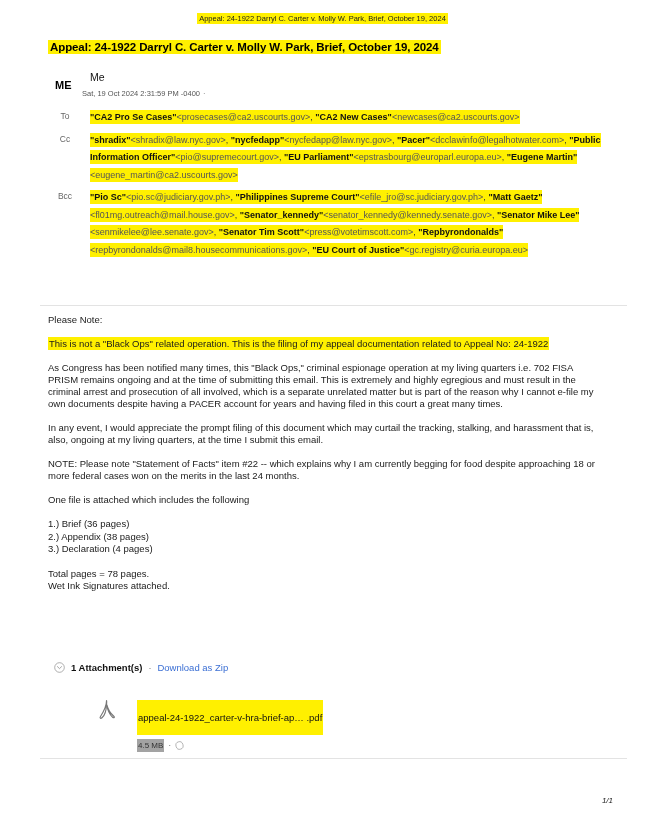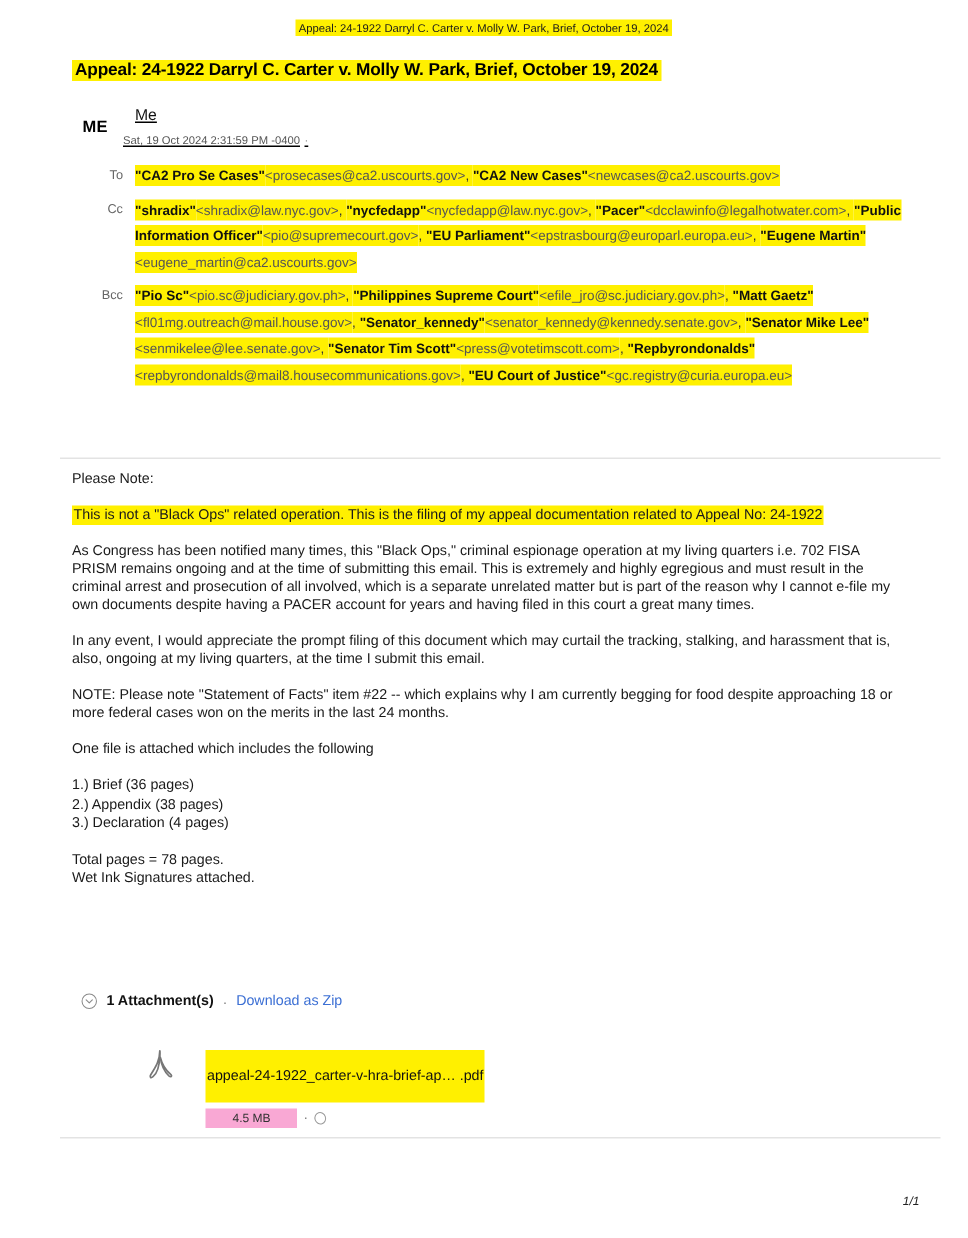--- a/index.html
+++ b/index.html
@@ -54,21 +54,20 @@
   
   .sender-block {
     position: absolute;
     top: 70px;
     left: 48px;
     right: 10px;
   }
   .sender-row {
     position: relative;
     min-height: 34px;
-    text-decoration: underline;
   }
   .avatar-label {
     position: absolute;
     left: 7px;
     top: 9px;
     font-size: 11px;
     font-weight: bold;
     color: #000;
     letter-spacing: 0.2px;
   }
@@ -95,21 +94,21 @@
     position: relative;
     margin-top: 5px;
     padding-left: 42px;
     min-height: 14px;
   }
   .rcpt-label {
     position: absolute;
     left: 0;
     top: 1px;
     width: 34px;
-    text-align: right;
+    text-align: center;
     font-size: 8.5px;
     line-height: 13px;
     color: #666;
   }
   .rcpt-value {
     font-size: 9px;
     line-height: 17.5px;
   }
   .rcpt-value .nm {
     font-weight: bold;
@@ -215,22 +214,22 @@
   .attach-sub {
     margin-top: 4px;
     font-size: 8px;
     line-height: 11px;
     color: #333;
     display: flex;
     align-items: center;
     gap: 4px;
   }
   .attach-size {
-    background: #f9a8d4;
-    padding: 1px 18px;
+    background: #a3a3a3;
+    padding: 1px 1px;
   }
   .clock-icon { width: 9px; height: 9px; display: inline-block; }
 
   
   .footer-page {
     position: absolute;
     top: 796px;
     right: 32px;
     font-size: 8px;
     color: #222;

